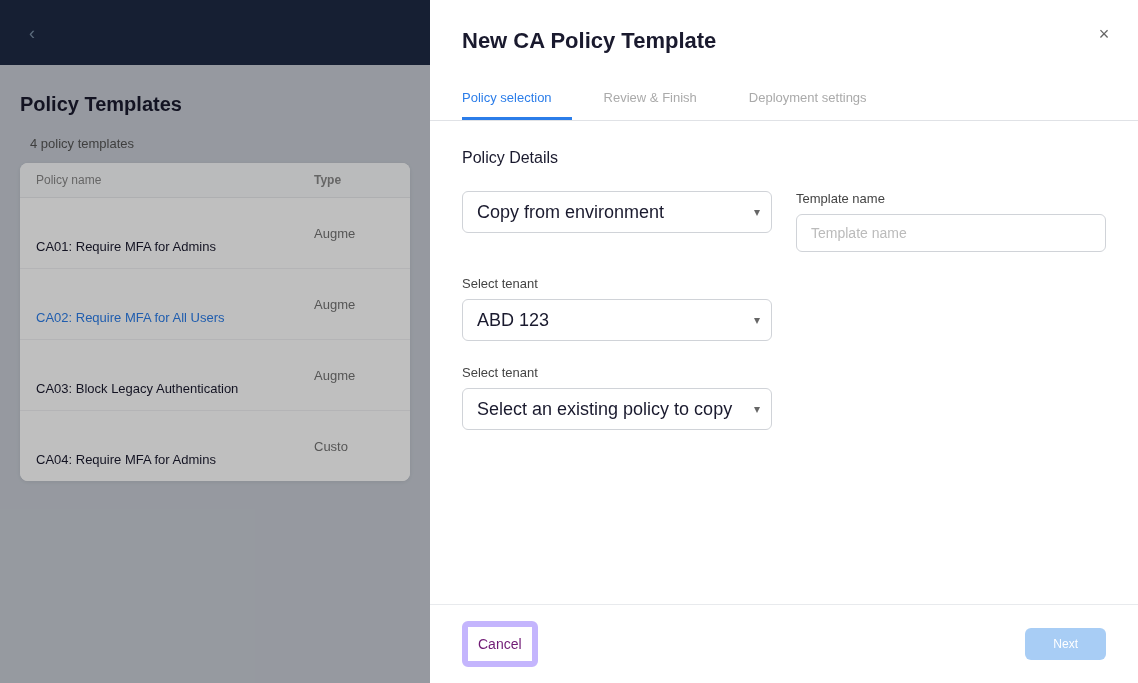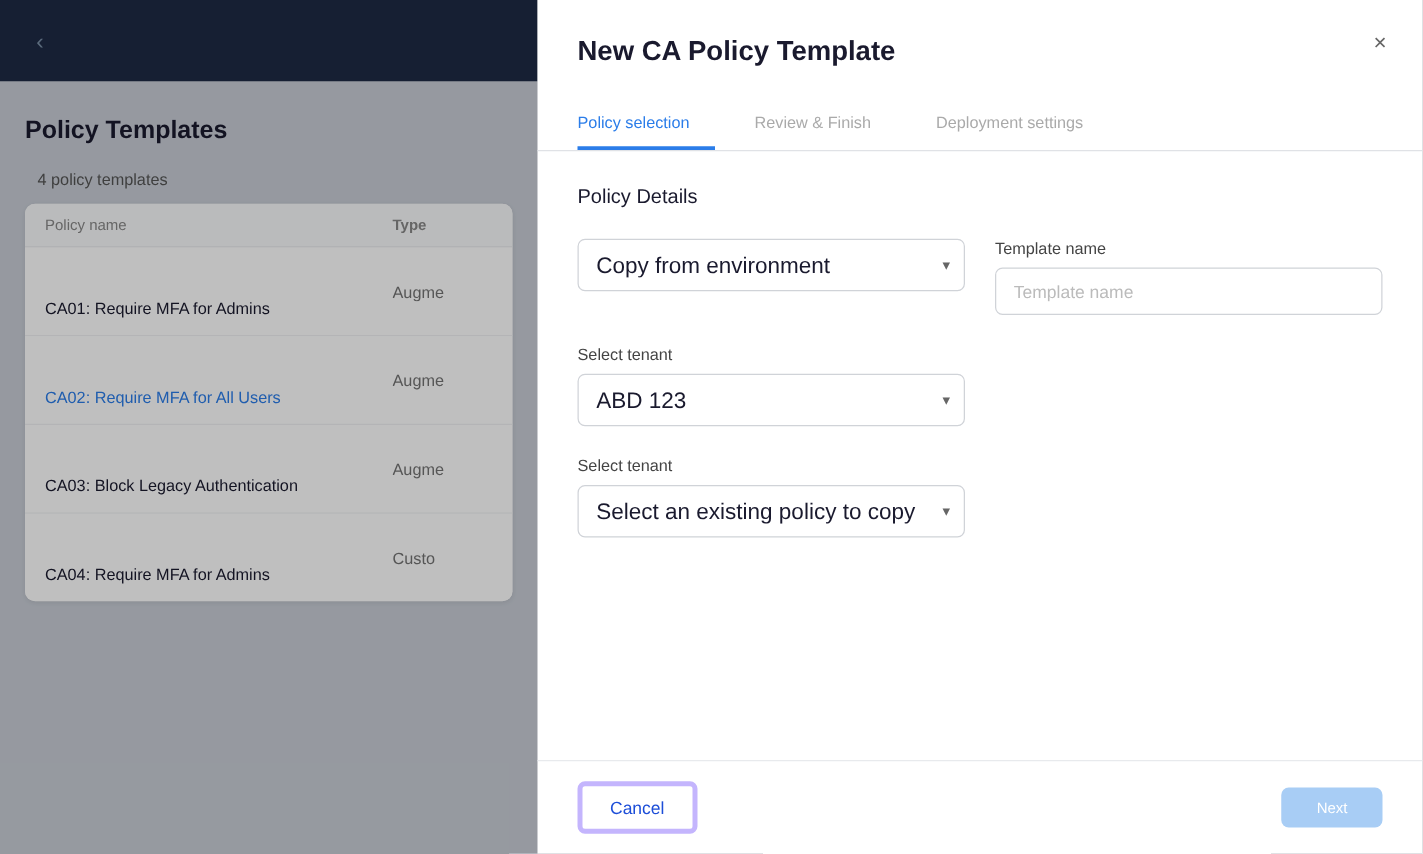--- a/index.html
+++ b/index.html
@@ -273,26 +273,26 @@
     
     .modal-footer {
       padding: 16px 32px;
       border-top: 1px solid #e8eaed;
       display: flex;
       justify-content: space-between;
       align-items: center;
     }
 
     .btn-cancel {
-      padding: 9px 22px;
-      border: 4px solid #c4b5fd;
+      padding: 9px 10px;
+      border: 6px solid #c4b5fd;
       border-radius: 6px;
       background: #fff;
       font-size: 14px;
-      color: #1d4ed8;
+      color: #701a75;
       cursor: pointer;
     }
 
     .btn-next {
       padding: 9px 28px;
       border: none;
       border-radius: 6px;
       background: #a8cdf5;
       font-size: 12px;
       color: #fff;

